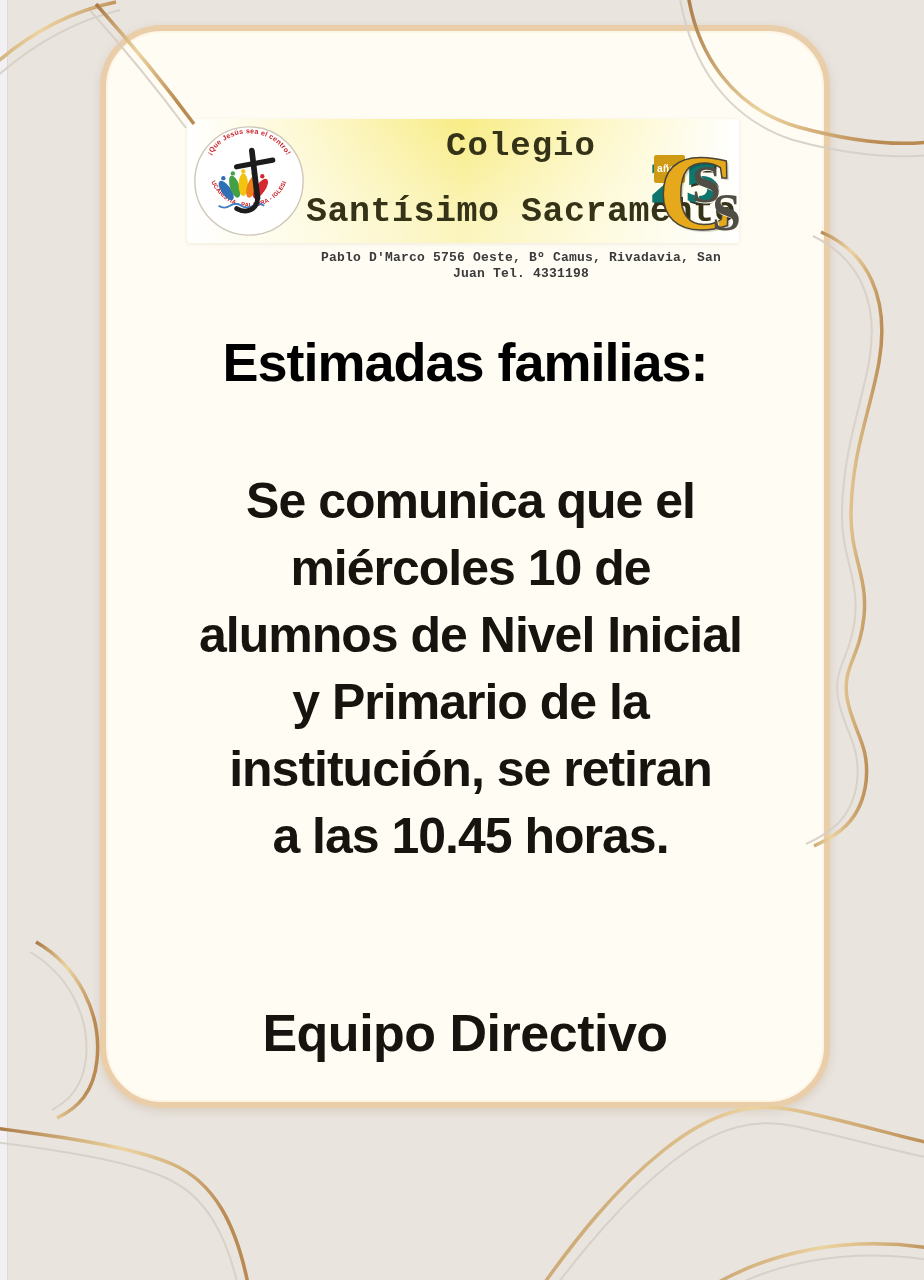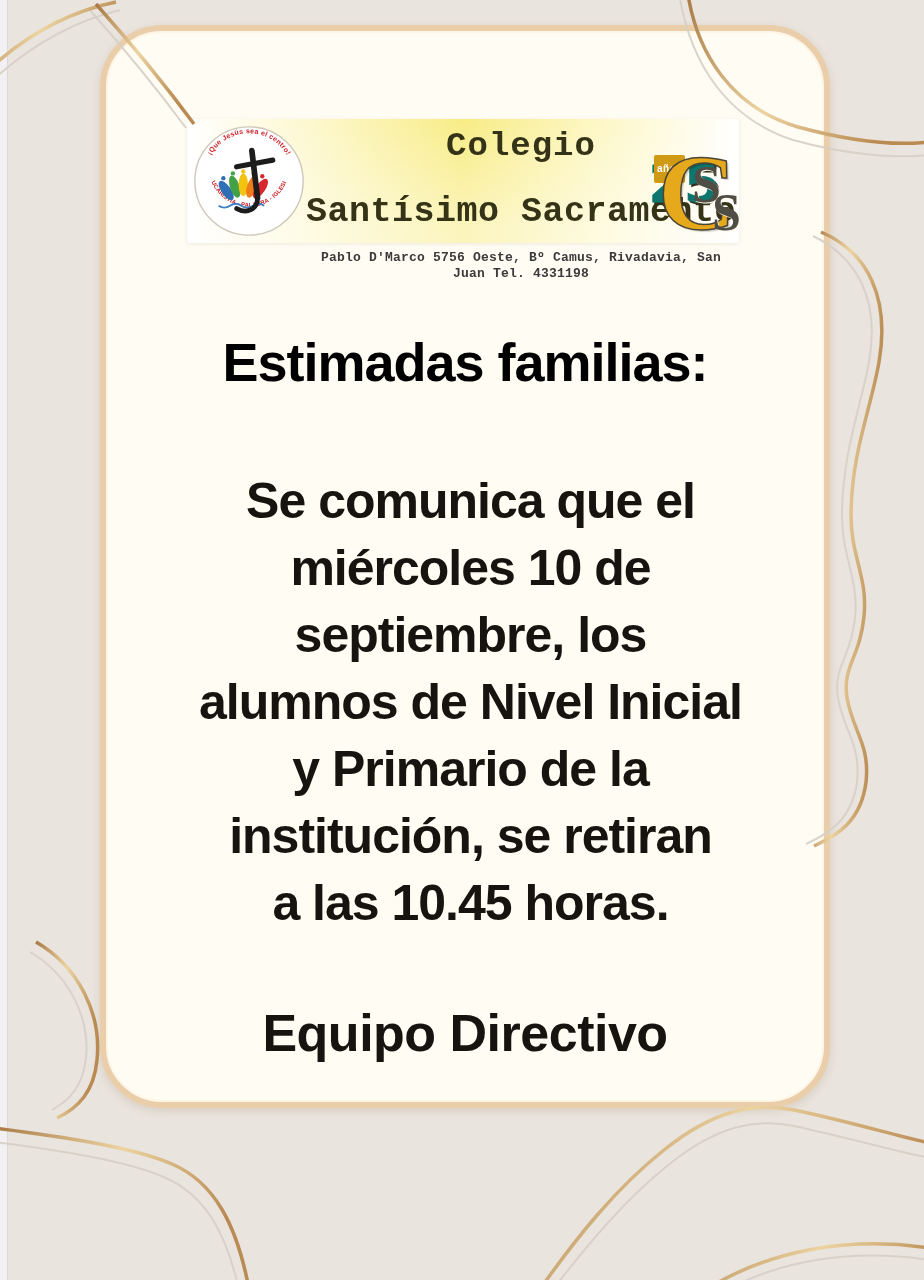--- a/index.html
+++ b/index.html
@@ -135,21 +135,20 @@
       <span class="letterC">C</span>
       <span class="letterS s1">S</span>
       <span class="letterS s2">S</span>
     </div>
 
     <div class="greeting">Estimadas familias:</div>
 
     <div class="body-lines">
       <div>Se comunica que el</div>
       <div>miércoles 10 de</div>
-      <div>septiembre, los</div>
       <div>alumnos de Nivel Inicial</div>
       <div>y Primario de la</div>
       <div>institución, se retiran</div>
       <div>a las 10.45 horas.</div>
     </div>
 
     <div class="signature">Equipo Directivo</div>
   </div>
 
   <svg class="deco" viewBox="0 0 924 1280">

